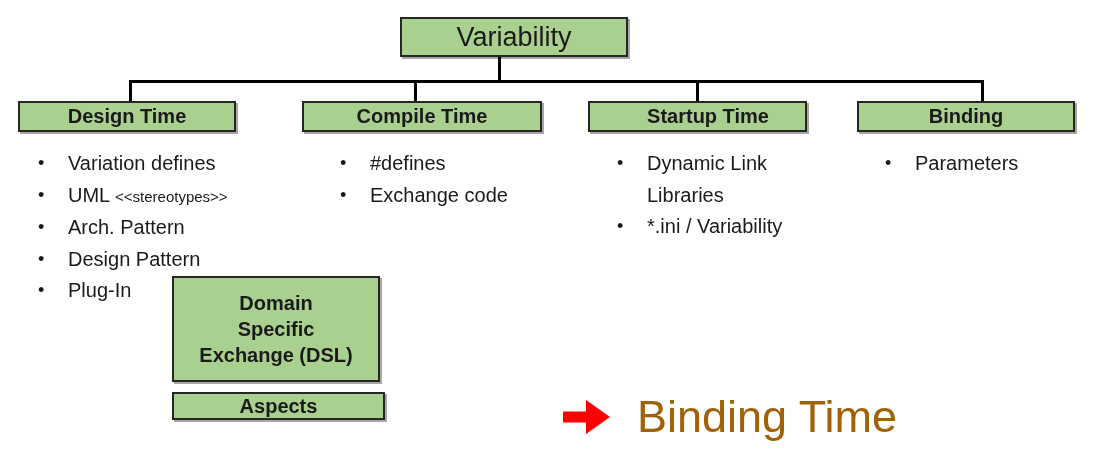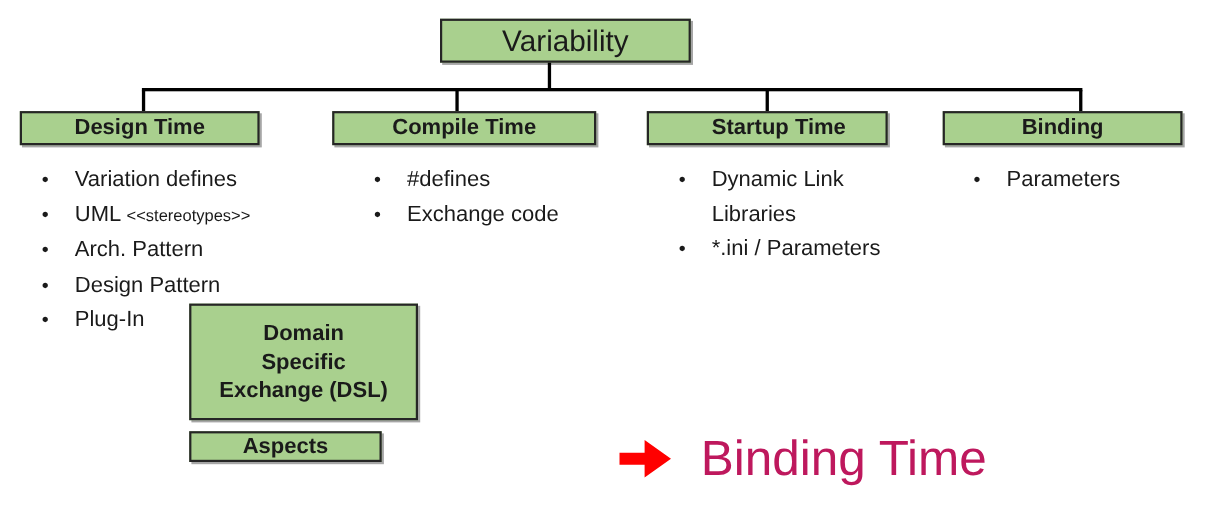--- a/index.html
+++ b/index.html
@@ -25,21 +25,21 @@
     justify-content: center;
     text-align: center;
   }
   .gbox.root { left: 400px; top: 17px; width: 228px; height: 40px; font-size: 27px; font-weight: 400; }
   .gbox.hdr  { top: 101px; height: 31px; font-size: 20px; font-weight: 700; }
   .gbox.hdr.c1 { left: 18px;  width: 218px; }
   .gbox.hdr.c2 { left: 302px; width: 240px; }
   .gbox.hdr.c3 { left: 588px; width: 219px; padding-left: 21px; }
   .gbox.hdr.c4 { left: 857px; width: 218px; }
   .gbox.dsl { left: 172px; top: 276px; width: 208px; height: 106px; font-size: 20px; font-weight: 700; line-height: 26px; flex-direction: column; }
-  .gbox.aspects { left: 172px; top: 392px; width: 175px; height: 28px; font-size: 20px; font-weight: 700; }
+  .gbox.aspects { left: 172px; top: 392px; width: 213px; height: 28px; font-size: 20px; font-weight: 700; }
 
   
   .line { position: absolute; background: #000000; }
   .line.root-stem { left: 498px; top: 57px;  width: 3px;   height: 24px; }
   .line.hbar      { left: 129px; top: 80px;  width: 855px; height: 3px;  }
   .line.drop      { top: 82px; width: 3px; height: 20px; }
   .line.drop.d1 { left: 129px; }
   .line.drop.d2 { left: 414px; }
   .line.drop.d3 { left: 696px; }
   .line.drop.d4 { left: 981px; }
@@ -53,21 +53,21 @@
   .li { display: flex; align-items: flex-start; }
   .li .dot { width: 38px; padding-left: 8px; flex: 0 0 38px; font-size: 18px; }
   .li .txt { white-space: nowrap; }
   .list.l3 .li .txt { white-space: normal; max-width: 165px; }
   .li .small { font-size: 15px; }
 
   
   .arrow-wrap { position: absolute; left: 563px; top: 398px; width: 48px; height: 38px; }
   .binding-label {
     position: absolute; left: 637px; top: 391px;
-    font-size: 45px; font-weight: 400; color: #be185d; white-space: nowrap;
+    font-size: 45px; font-weight: 400; color: #a16207; white-space: nowrap;
   }
 </style>
 </head>
 <body>
 
 <div class="stage">
 
   <div class="gbox root">
     <span>Variability</span>
   </div>
@@ -126,21 +126,21 @@
     </div>
   </div>
 
   <div class="list l3">
     <div class="li">
       <span class="dot">•</span>
       <span class="txt">Dynamic Link Libraries</span>
     </div>
     <div class="li">
       <span class="dot">•</span>
-      <span class="txt">*.ini / Parameters</span>
+      <span class="txt">*.ini / Variability</span>
     </div>
   </div>
 
   <div class="list l4">
     <div class="li">
       <span class="dot">•</span>
       <span class="txt">Parameters</span>
     </div>
   </div>
 

